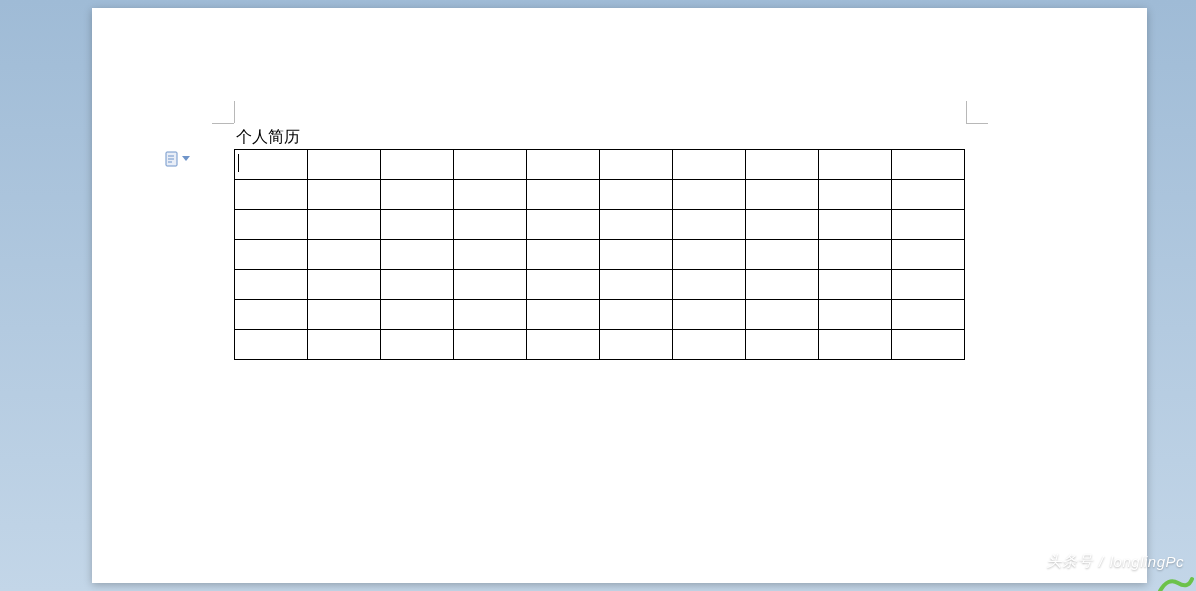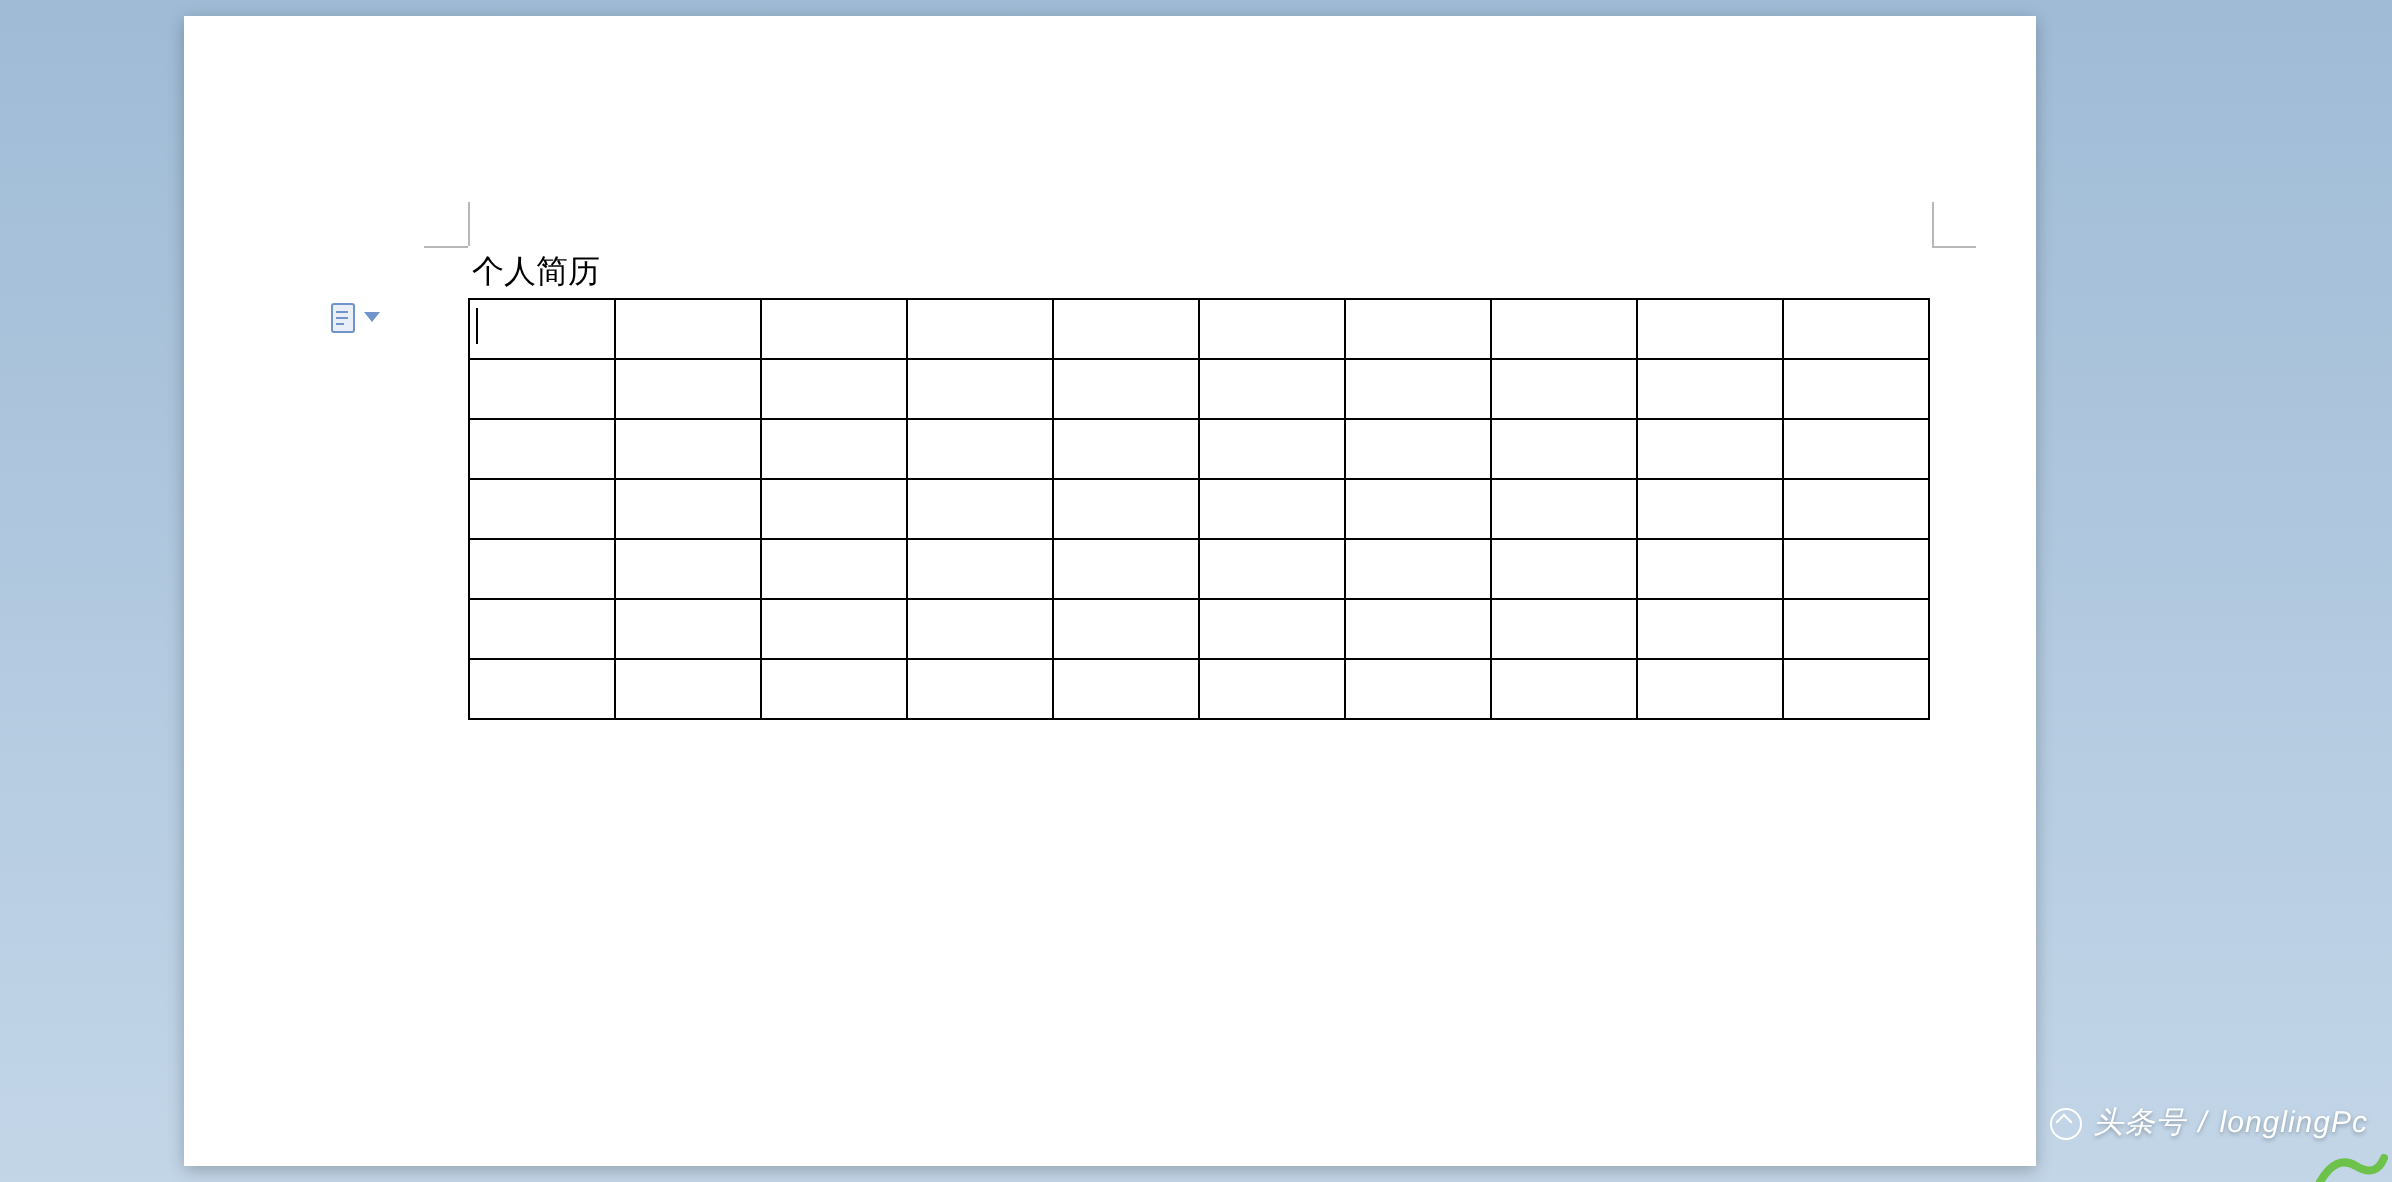--- a/index.html
+++ b/index.html
@@ -6,21 +6,21 @@
   html, body { width: 1196px; height: 591px; overflow: hidden; }
   body {
     font-family: "Microsoft YaHei", "SimSun", sans-serif;
     background: linear-gradient(180deg, #9fbbd6 0%, #c3d6e8 100%);
     position: relative;
   }
   .page {
     position: absolute;
     left: 92px;
     top: 8px;
-    width: 926px;
+    width: 1055px;
     height: 575px;
     background: #ffffff;
     box-shadow: 0 2px 8px rgba(0,0,0,0.25);
   }
   
   .crop {
     position: absolute;
     border: 0 solid #b8b8b8;
   }
   .crop.tl-v { left: 142px; top: 93px; width: 0; height: 22px; border-left-width: 1px; }

